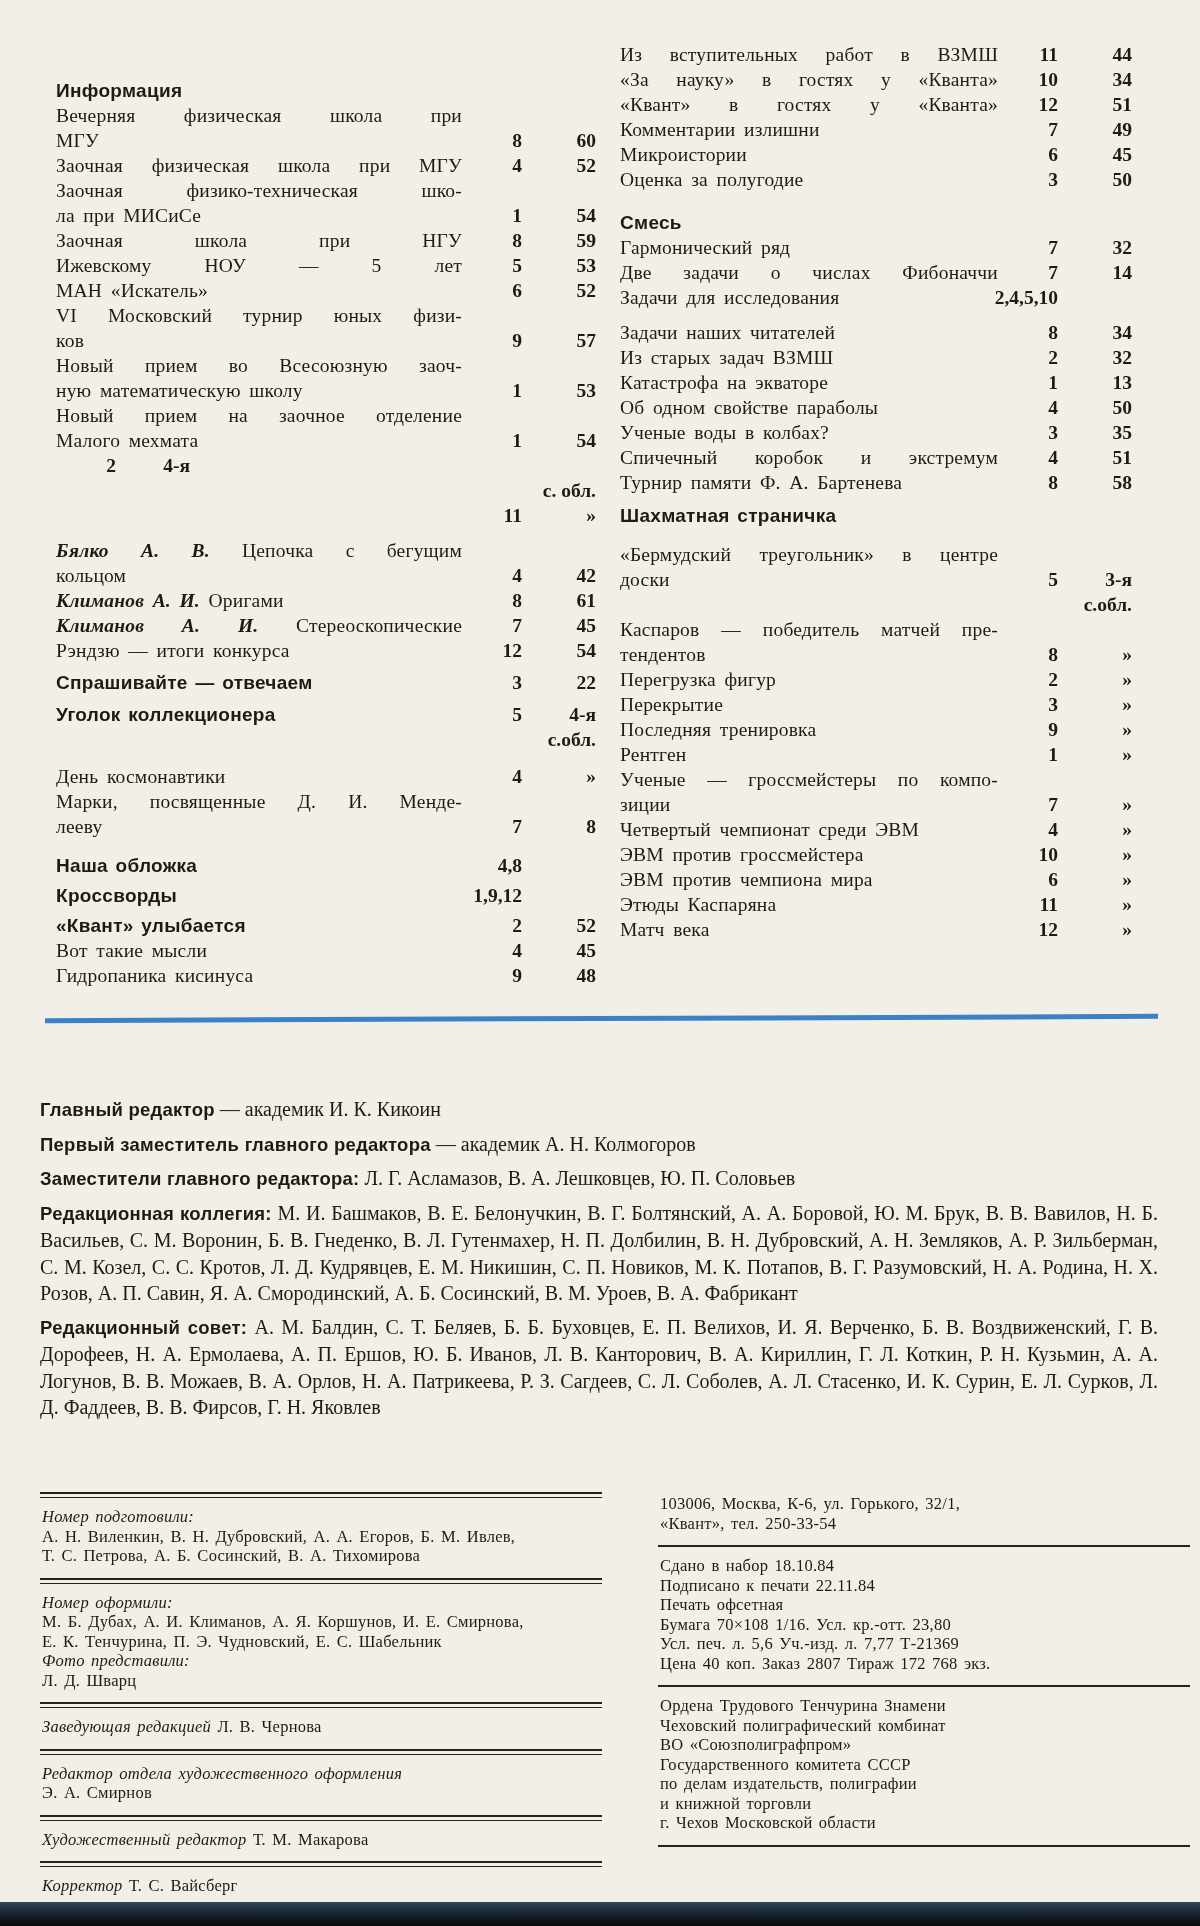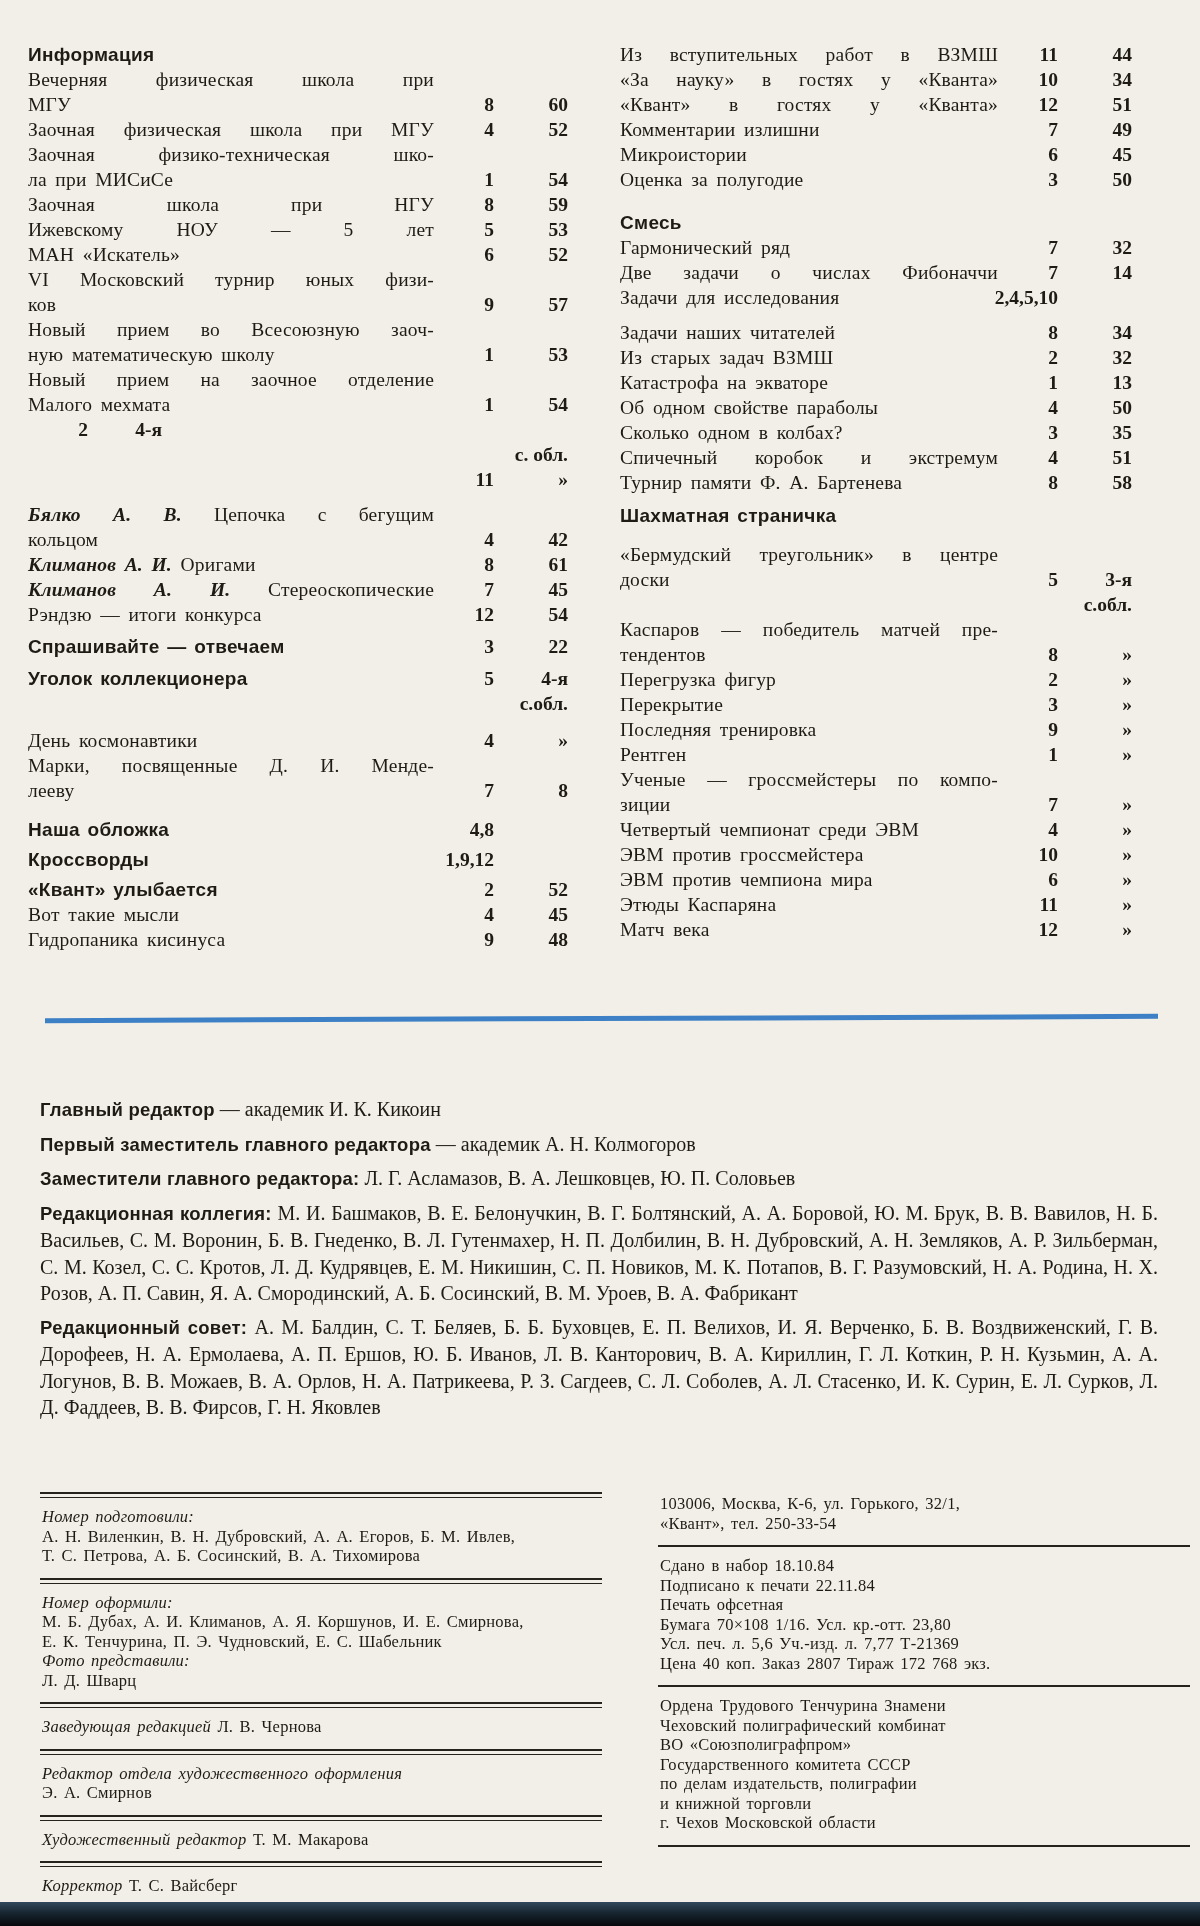--- a/index.html
+++ b/index.html
@@ -6,21 +6,21 @@
   body{
     position:relative;
     width:1200px;height:1926px;
     background:#f1efe8;
     color:#1e1b15;
     font-family:"Liberation Serif", serif;
     overflow:hidden;
   }
   
   .toc-col{position:absolute;top:42px;}
-  #toc-left{left:28px;width:540px;}
+  #toc-left{left:56px;width:540px;margin-top:36px;}
   #toc-right{left:620px;width:512px;}
   .toc-row{display:flex;align-items:flex-end;font:19.5px/25px "Liberation Serif",serif;}
   .toc-row .t{flex:1 1 auto;word-spacing:3.5px;letter-spacing:.2px;}
   .tl{display:block;}
   .tl.j{text-align:justify;text-align-last:justify;}
   .toc-row.bold .t{font-family:"Liberation Sans",sans-serif;font-weight:700;font-size:19px;word-spacing:2px;letter-spacing:.3px;}
   .toc-row .iss{min-width:60px;text-align:right;font-weight:700;white-space:nowrap;}
   .toc-row .pg{width:74px;text-align:right;white-space:nowrap;font-weight:bold;}
   .nm{font-weight:700;font-style:italic;}
   .toc-gap{width:100%;}
@@ -346,21 +346,21 @@
     </div>
     <div class="toc-row">
       <div class="t">
         <span class="tl">Об одном свойстве параболы</span>
       </div>
       <div class="iss">4</div>
       <div class="pg">50</div>
     </div>
     <div class="toc-row">
       <div class="t">
-        <span class="tl">Сколько одном в колбах?</span>
+        <span class="tl">Ученые воды в колбах?</span>
       </div>
       <div class="iss">3</div>
       <div class="pg">35</div>
     </div>
     <div class="toc-row">
       <div class="t">
         <span class="tl j">Спичечный коробок и экстремум</span>
       </div>
       <div class="iss">4</div>
       <div class="pg">51</div>

